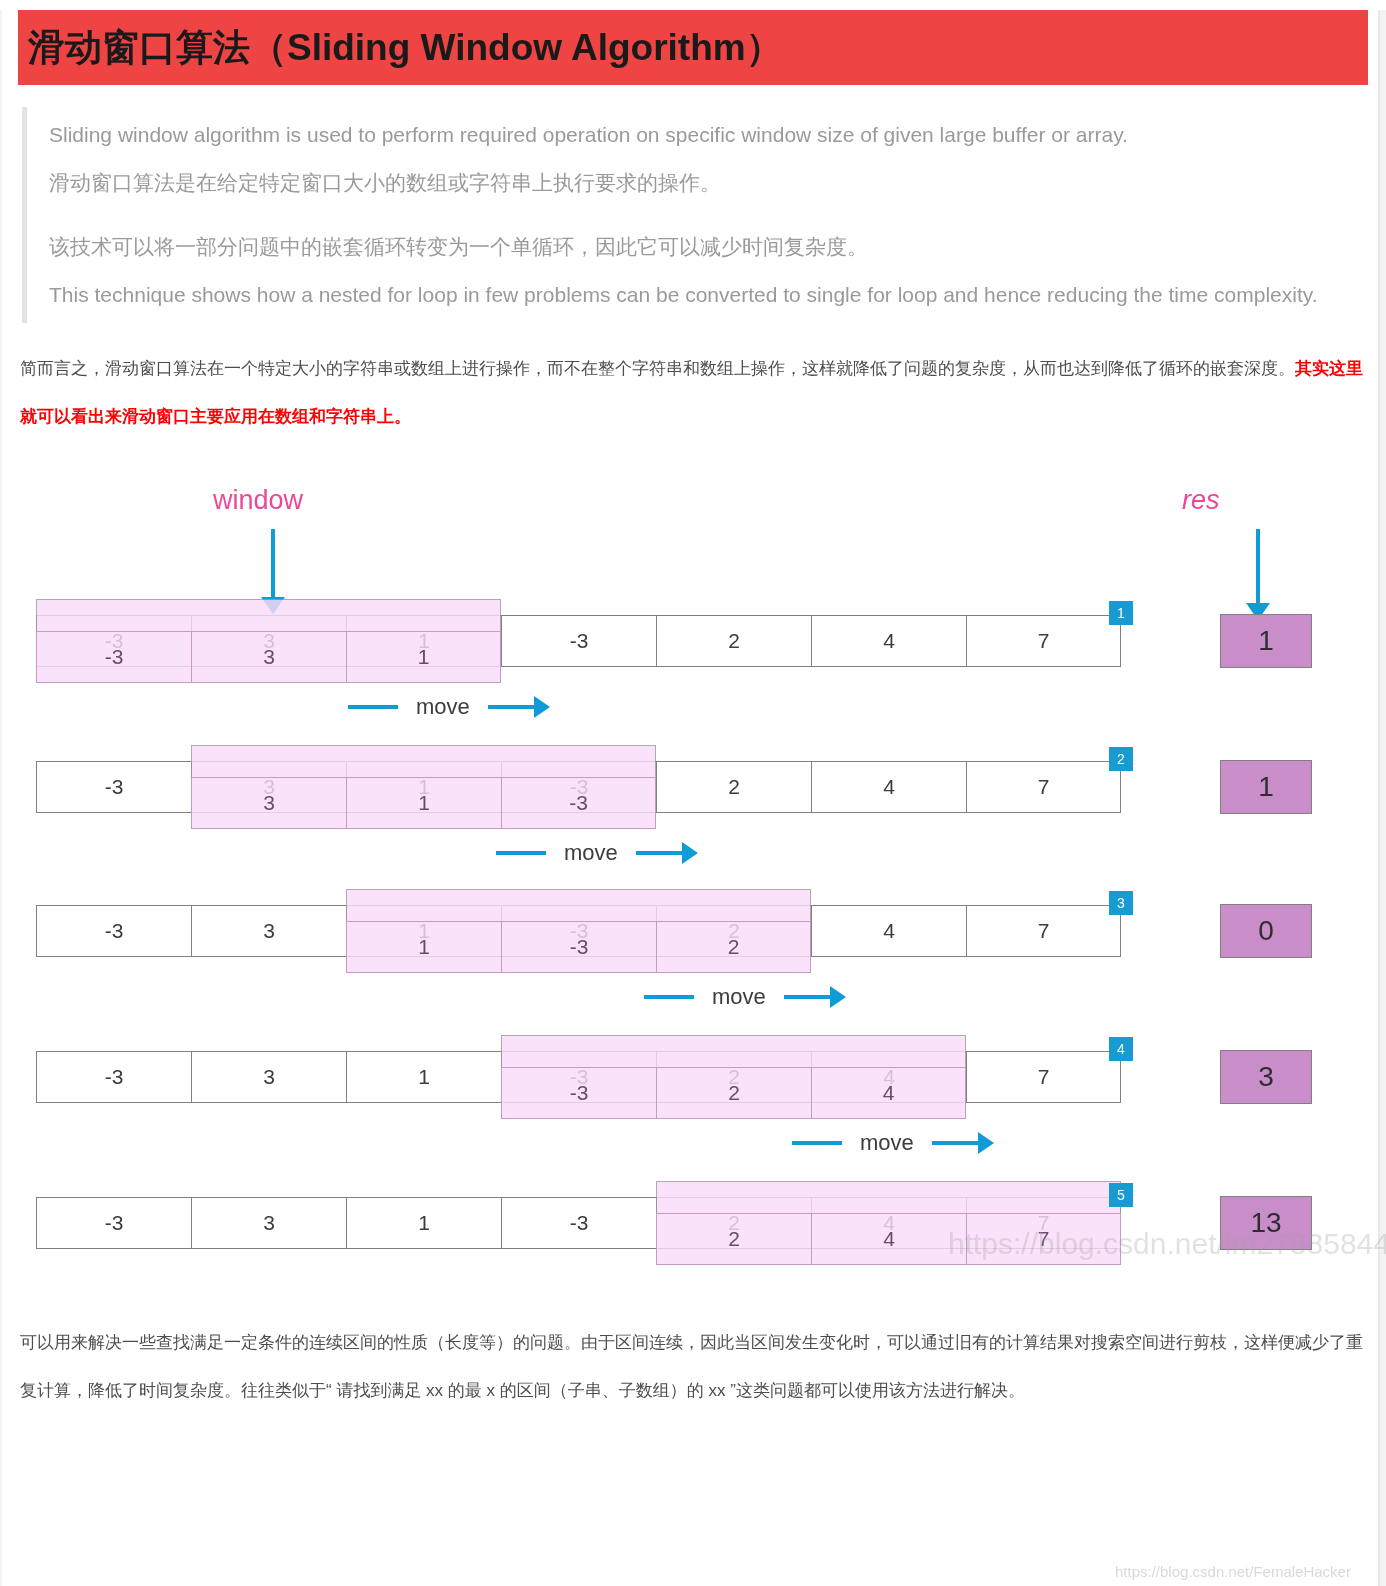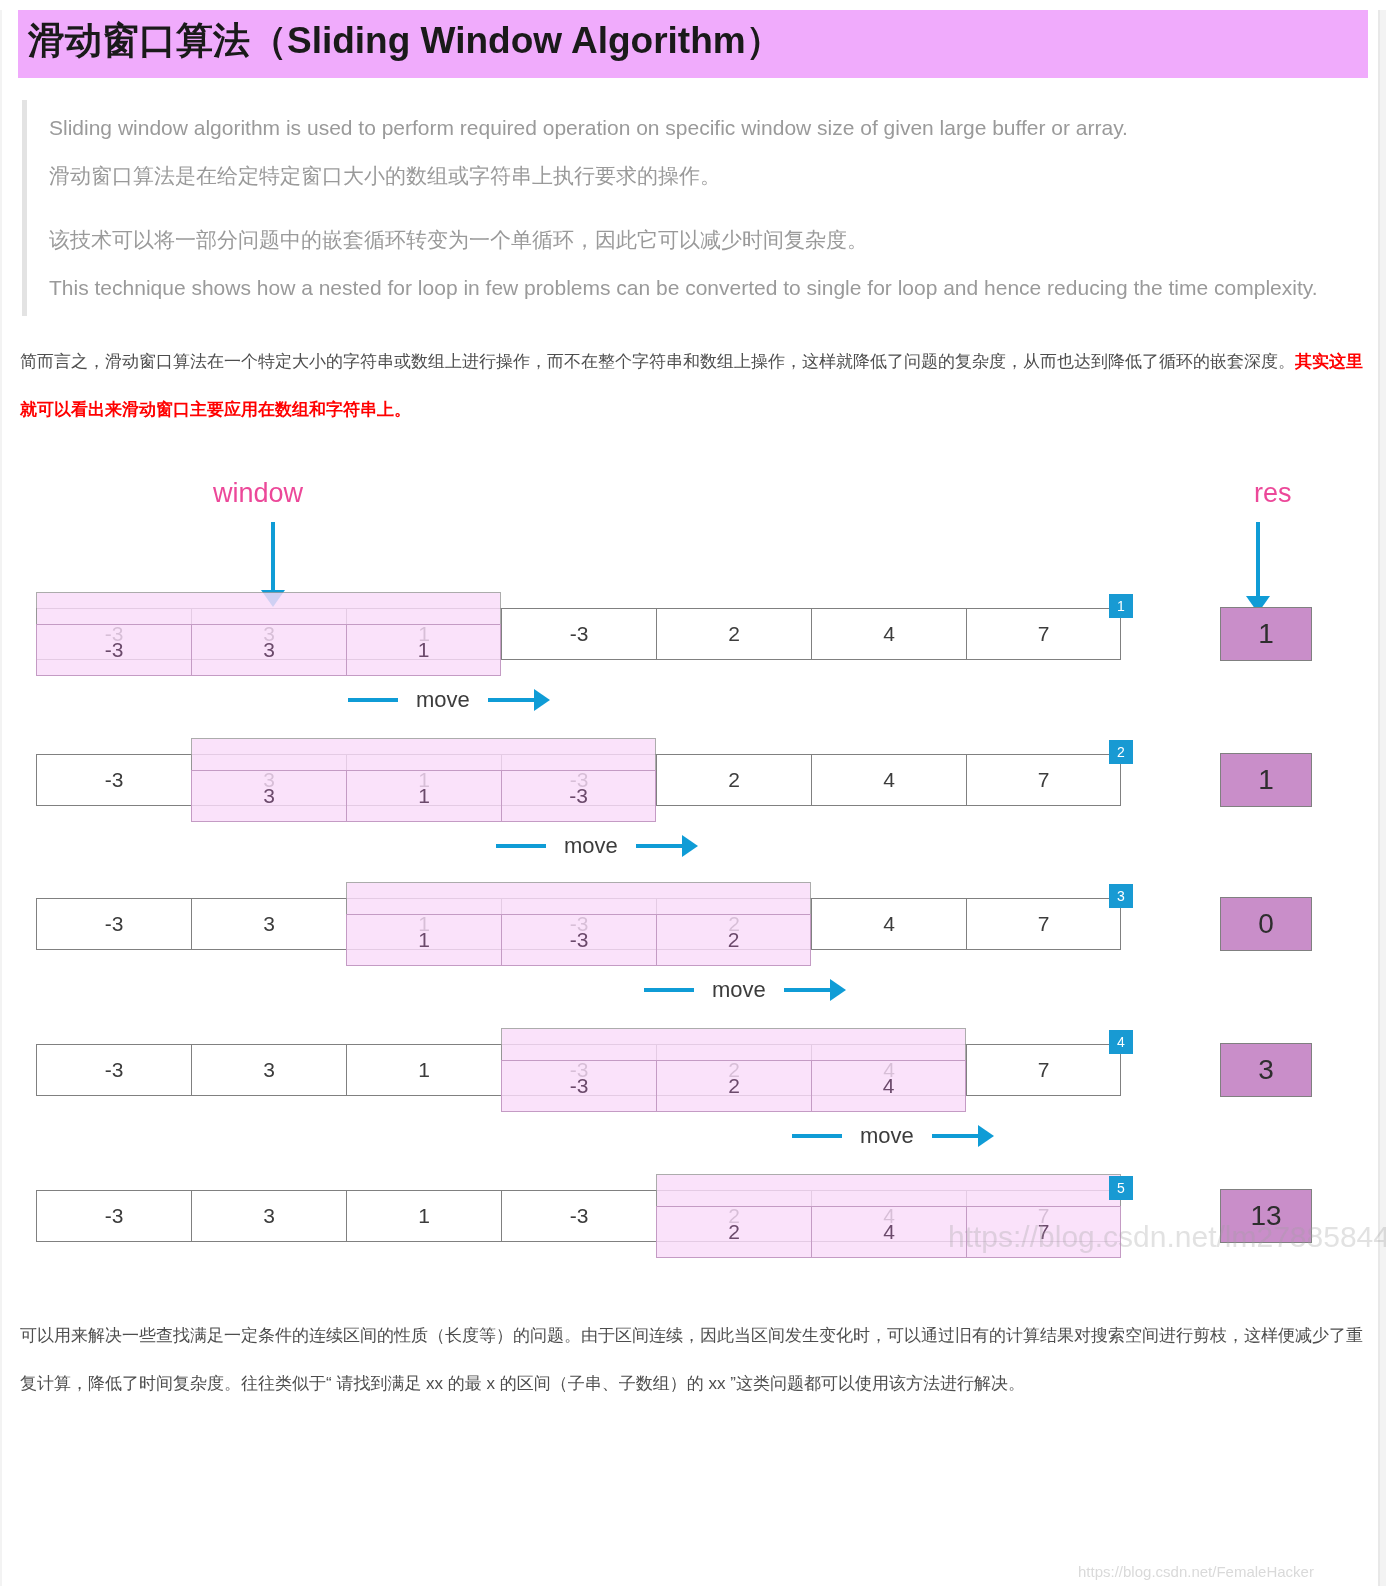--- a/index.html
+++ b/index.html
@@ -16,26 +16,26 @@
     width:1386px;height:1586px;
     box-sizing:border-box;
     padding:0 18px 0 18px;
   }
   .edge-left{position:absolute;left:0;top:0;width:2px;height:1586px;background:#f3f3f3;}
   .edge-right{position:absolute;right:0;top:0;width:6px;height:1586px;background:#f3f3f3;}
   .edge-right2{position:absolute;right:6px;top:0;width:2px;height:1586px;background:#e8e8e8;}
 
   
   .h-band{
-    background:#f0abfc;
+    background:#ef4444;
     color:#1a1a1a;
     font-size:37px;
     font-weight:bold;
     line-height:62px;
-    padding:0 0 6px 10px;
+    padding:7px 0 6px 10px;
     letter-spacing:0px;
   }
   #h1-band{margin-top:10px;height:62px;}
   #h2-band{margin-top:12px;height:62px;}
 
   
   blockquote.bq{
     margin:22px 0 0 4px;
     padding:4px 0 4px 22px;
     border-left:5px solid #e3e3e3;
@@ -162,21 +162,21 @@
   </blockquote>
 
   <p class="para"><span>简而言之，滑动窗口算法在一个特定大小的字符串或数组上进行操作，而不在整个字符串和数组上操作，这样就降低了问题的复杂度，从而也达到降低了循环的嵌套深度。</span><span class="red">其实这里就可以看出来滑动窗口主要应用在数组和字符串上。</span></p>
 
 
 
   <div class="diagram" id="diagram">
       <div class="lbl" style="left: 195px; top: 18px;">window</div>
       <div class="vline" style="left: 252.5px; top: 62px; height: 70px;"></div>
       <div class="vhead" style="left: 242.5px; top: 130px;"></div>
-      <div class="lbl" style="left: 1236px; top: 18px;">res</div>
+      <div class="lbl" style="left: 1164px; top: 18px; font-style: italic;">res</div>
       <div class="vline" style="left: 1238px; top: 62px; height: 76px;"></div>
       <div class="vhead" style="left: 1228px; top: 136px;"></div>
       <div class="row" style="top: 148px; width: 1085px;">
         <div class="cells">
           <div class="cell">-3</div>
           <div class="cell">3</div>
           <div class="cell">1</div>
           <div class="cell">-3</div>
           <div class="cell">2</div>
           <div class="cell">4</div>
@@ -289,14 +289,14 @@
           <div class="wincell">7</div>
         </div>
         <div class="badge" style="left: 1073px; top: -14px;">5</div>
       </div>
       <div class="resbox" style="left: 1202px; top: 729px;">13</div>
       <div class="wm" style="left: 930px; top: 760px;">https://blog.csdn.net/lm278858445</div>
     </div>
 
   <p class="para">可以用来解决一些查找满足一定条件的连续区间的性质（长度等）的问题。由于区间连续，因此当区间发生变化时，可以通过旧有的计算结果对搜索空间进行剪枝，这样便减少了重复计算，降低了时间复杂度。往往类似于“ 请找到满足 xx 的最 x 的区间（子串、子数组）的 xx ”这类问题都可以使用该方法进行解决。</p>
 
-  <div class="wm-small" id="wm-bottom" style="left: 1078px; top: 1553px;">https://blog.csdn.net/FemaleHacker</div>
+  <div class="wm-small" id="wm-bottom" style="left: 1115px; top: 1553px;">https://blog.csdn.net/FemaleHacker</div>
 </div>
 
 </body></html>

